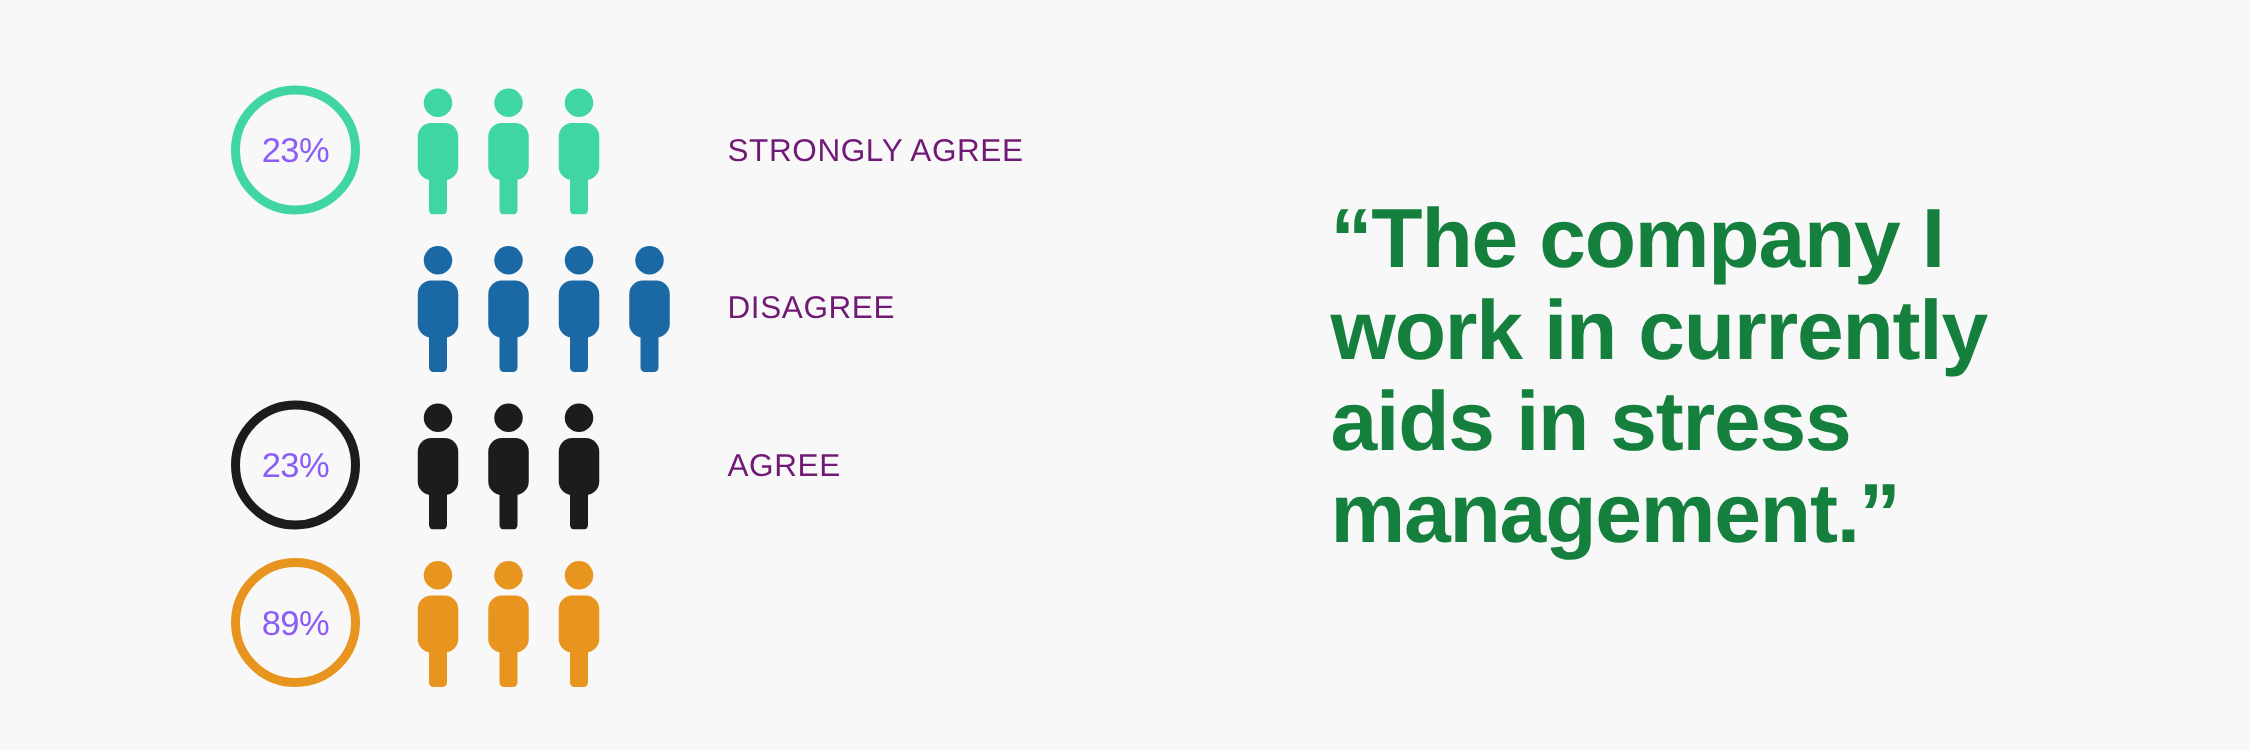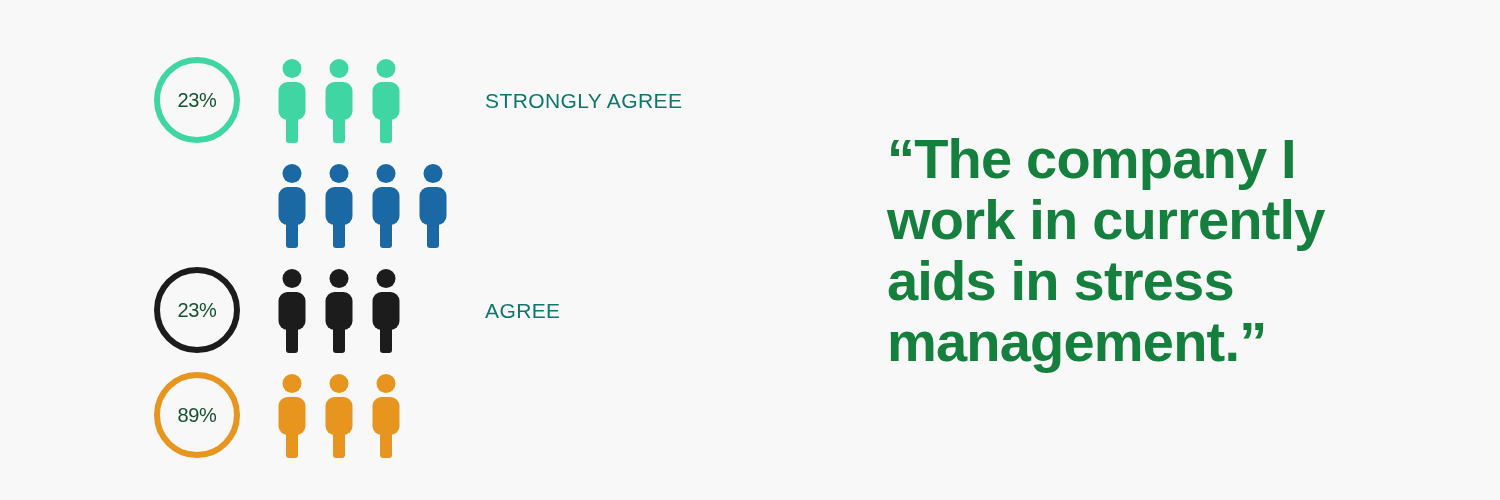--- a/index.html
+++ b/index.html
@@ -51,23 +51,23 @@
     border-style: solid;
     border-width: 6px;
     box-sizing: border-box;
     display: flex;
     align-items: center;
     justify-content: center;
     background: transparent;
   }
   .pct-text {
     font-family: "Liberation Sans", sans-serif;
-    font-size: 20px;
+    font-size: 23px;
     font-weight: 400;
-    color: #14532d;
+    color: #8b5cf6;
     letter-spacing: -0.3px;
     line-height: 1;
   }
 
   .people {
     position: absolute;
     left: 276px;
     top: 10px;
     height: 85px;
     display: flex;
@@ -83,21 +83,21 @@
   .row-label {
     position: absolute;
     left: 485px;
     top: 0;
     height: 105px;
     display: flex;
     align-items: center;
     font-family: "Liberation Sans", sans-serif;
     font-size: 21px;
     font-weight: 400;
-    color: #0f766e;
+    color: #701a75;
     letter-spacing: 0.4px;
     white-space: nowrap;
   }
 
   
   #quote-panel {
     position: absolute;
     left: 860px;
     top: 0;
     width: 640px;
@@ -164,20 +164,21 @@
           <circle cx="16" cy="10.5" r="9.5"></circle>
           <rect x="2.5" y="24" width="27" height="38" rx="9"></rect>
           <rect x="10" y="55" width="12" height="30" rx="3"></rect>
         </svg>
         <svg class="person" viewBox="0 0 32 85" style="fill: rgb(26, 105, 164);">
           <circle cx="16" cy="10.5" r="9.5"></circle>
           <rect x="2.5" y="24" width="27" height="38" rx="9"></rect>
           <rect x="10" y="55" width="12" height="30" rx="3"></rect>
         </svg>
       </div>
+      <div class="row-label">DISAGREE</div>
     </div>
 
     <div class="stat-row r2">
       <div class="pct-circle" style="border-color: rgb(28, 28, 28);">
         <span class="pct-text">23%</span>
       </div>
       <div class="people">
         <svg class="person" viewBox="0 0 32 85" style="fill: rgb(28, 28, 28);">
           <circle cx="16" cy="10.5" r="9.5"></circle>
           <rect x="2.5" y="24" width="27" height="38" rx="9"></rect>

